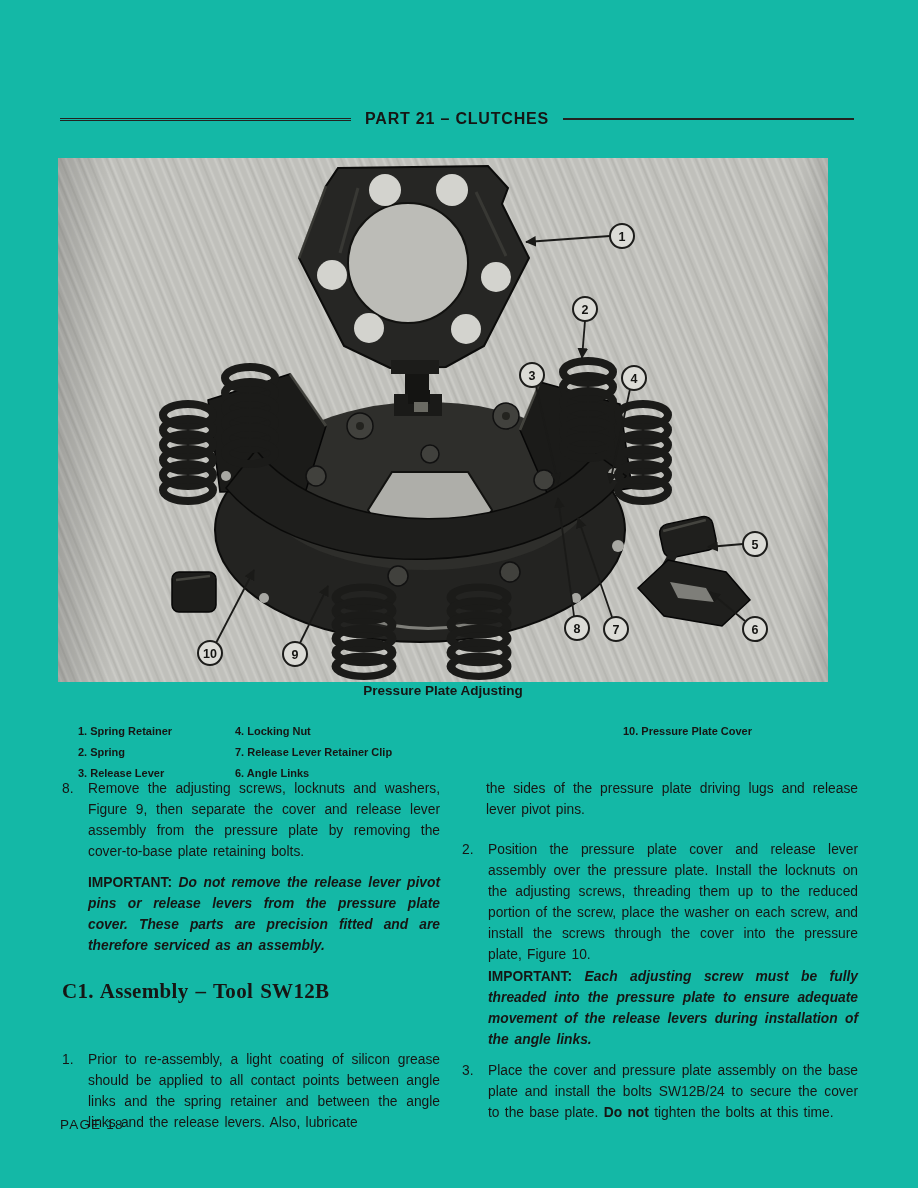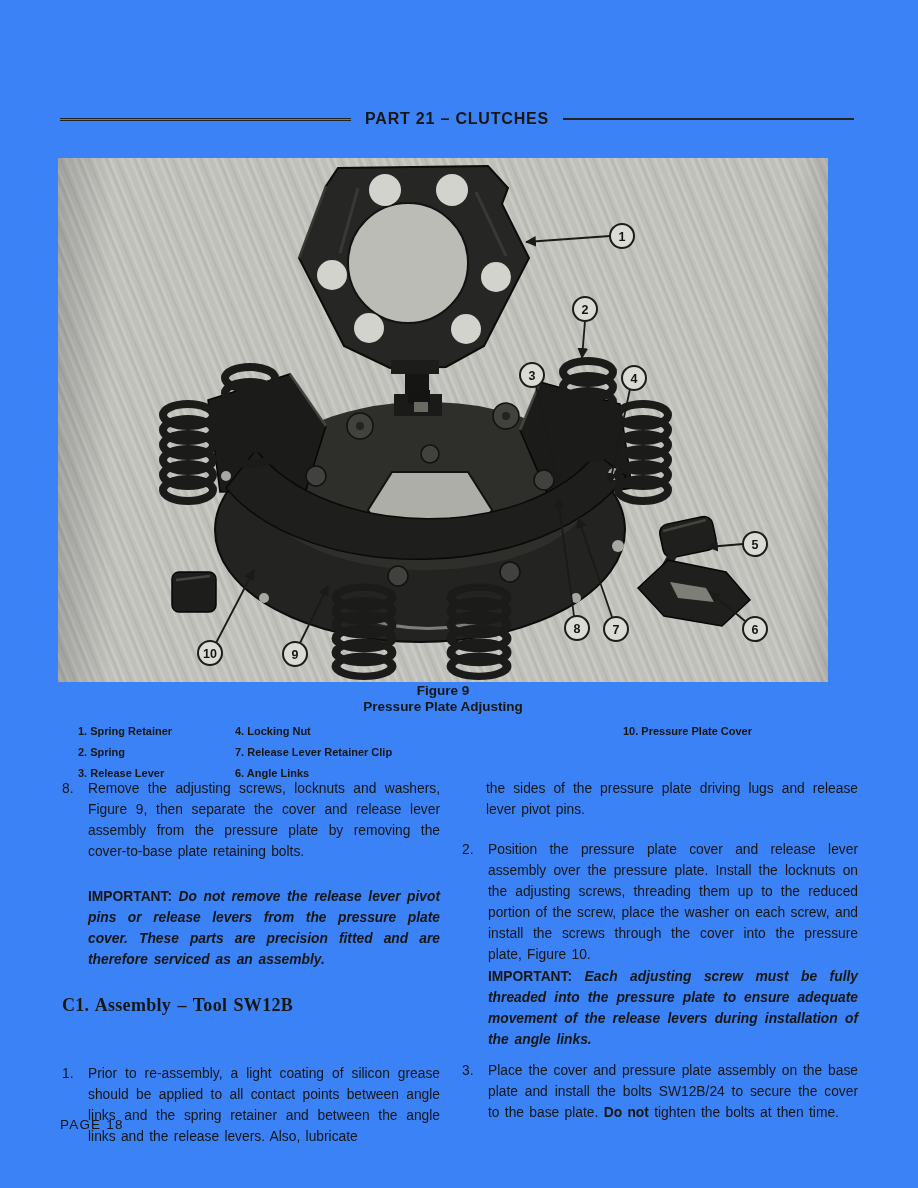--- a/index.html
+++ b/index.html
@@ -4,21 +4,21 @@
 <style>
   html,body { margin:0; padding:0; }
   body {
     width:918px; height:1188px;
     background:#e9e9e6;
     font-family:"Liberation Sans", sans-serif;
     color:#161614;
   }
   .page {
     position:relative; width:918px; height:1188px;
-    background:#3b82f6; overflow:hidden;
+    background:#14b8a6; overflow:hidden;
   }
 
   
   .header {
     position:absolute; top:110px; left:60px; right:64px;
     display:flex; align-items:center;
   }
   .header .rule { flex:1; height:0; border-top:2.5px solid #232321; }
   .header .rule.left { border-top-style:double; border-top-width:3px; }
   .header .title {
@@ -52,24 +52,24 @@
 
   .item { position:relative; padding-left:26px; }
   .item .num { position:absolute; left:0; top:0; }
   .cont { padding-left:24px; }
 
   .important { padding-left:26px; font-weight:bold; font-style:italic; word-spacing:2px; }
   .important .prefix { font-style:normal; }
 
   .heading-serif {
     font-family:"Liberation Serif", serif; font-weight:bold;
-    font-size:18px; letter-spacing:0.3px; text-align:left;
-  }
-
-  .col-left .important { margin-top:24px; }
+    font-size:21px; letter-spacing:0.3px; text-align:left;
+  }
+
+  .col-left .important { margin-top:10px; }
   .col-left .heading-serif { margin-top:25px; }
   .col-left .item-1 { margin-top:47px; }
   .col-right .item-2 { margin-top:19px; }
   .col-right .important { margin-top:1px; }
   .col-right .item-3 { margin-top:10px; }
 
   .bold-inline { font-weight:bold; }
 
   
   .footer {
@@ -240,21 +240,20 @@
         <g>
           <line x1="158" y1="485" x2="196" y2="412" stroke="#1a1a18" stroke-width="1.8" marker-end="url(#arrow)"></line>
           <circle cx="152" cy="495" r="12" fill="#dcdcd7" stroke="#1c1c1a" stroke-width="2"></circle>
           <text x="152" y="499.5">10</text>
         </g>
       </g>
     </svg>
   </div>
 
   <div class="caption">
-    <div>Figure 9</div>
     <div>Pressure Plate Adjusting</div>
   </div>
 
   <div class="parts pcol1">
     <div>1. Spring Retainer</div>
     <div>2. Spring</div>
     <div>3. Release Lever</div>
   </div>
   <div class="parts pcol2">
     <div>4. Locking Nut</div>
@@ -288,19 +287,19 @@
       <span class="num">2.</span>
       <span>Position the pressure plate cover and release lever assembly over the pressure plate. Install the locknuts on the adjusting screws, threading them up to the reduced portion of the screw, place the washer on each screw, and install the screws through the cover into the pressure plate, Figure 10.</span>
     </div>
     <div class="important">
       <span class="prefix">IMPORTANT:</span>
       <span> </span>
       <span>Each adjusting screw must be fully threaded into the pressure plate to ensure adequate movement of the release levers during installation of the angle links.</span>
     </div>
     <div class="item item-3">
       <span class="num">3.</span>
-      <span><span>Place the cover and pressure plate assembly on the base plate and install the bolts SW12B/24 to secure the cover to the base plate. </span><span class="bold-inline">Do not</span><span> tighten the bolts at then time.</span></span>
+      <span><span>Place the cover and pressure plate assembly on the base plate and install the bolts SW12B/24 to secure the cover to the base plate. </span><span class="bold-inline">Do not</span><span> tighten the bolts at this time.</span></span>
     </div>
   </div>
 
   <div class="footer">PAGE 18</div>
 
 </div>
 
 </body></html>

